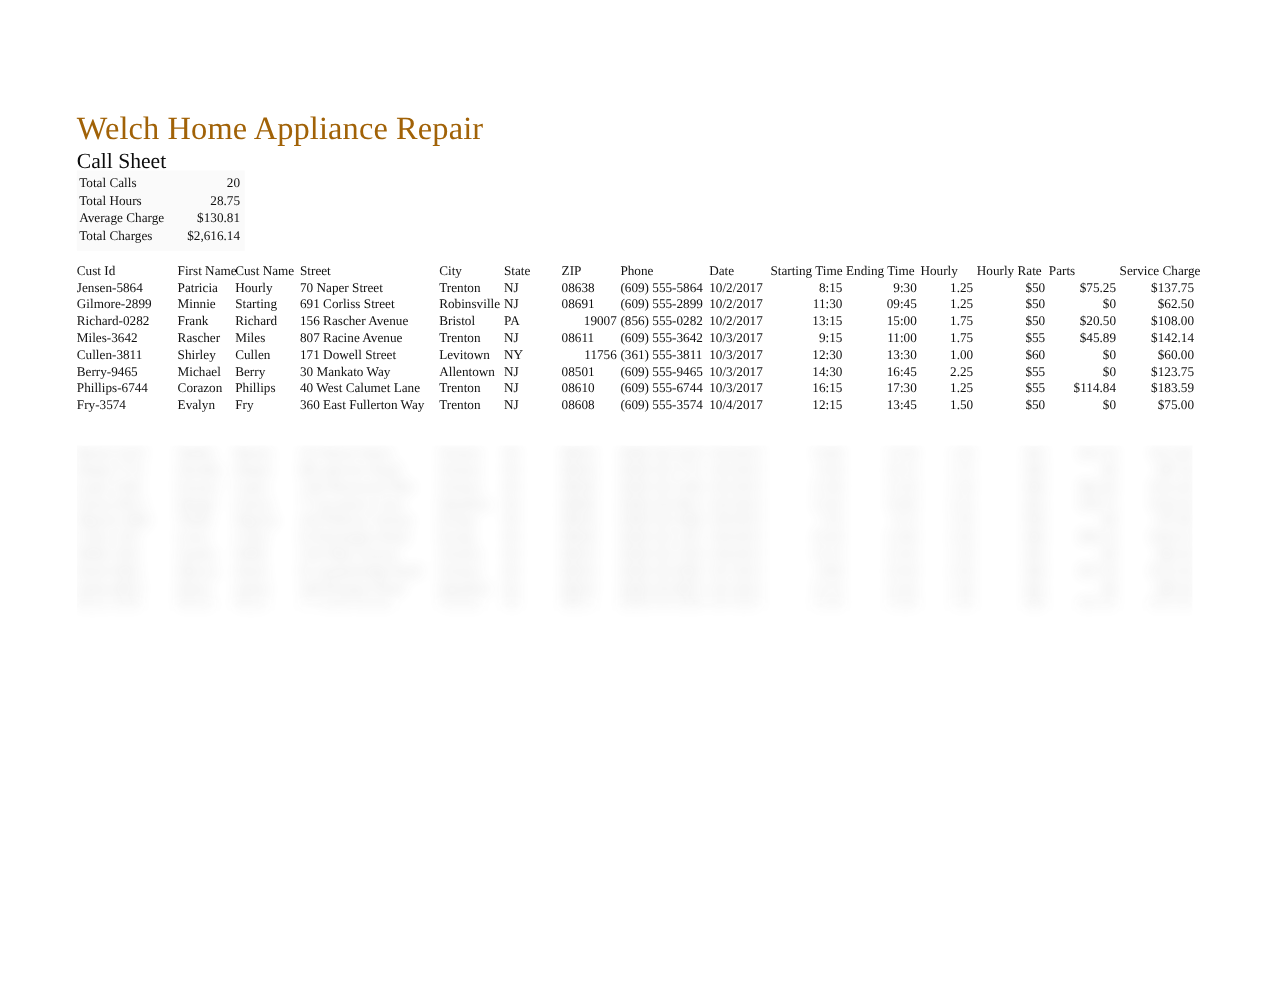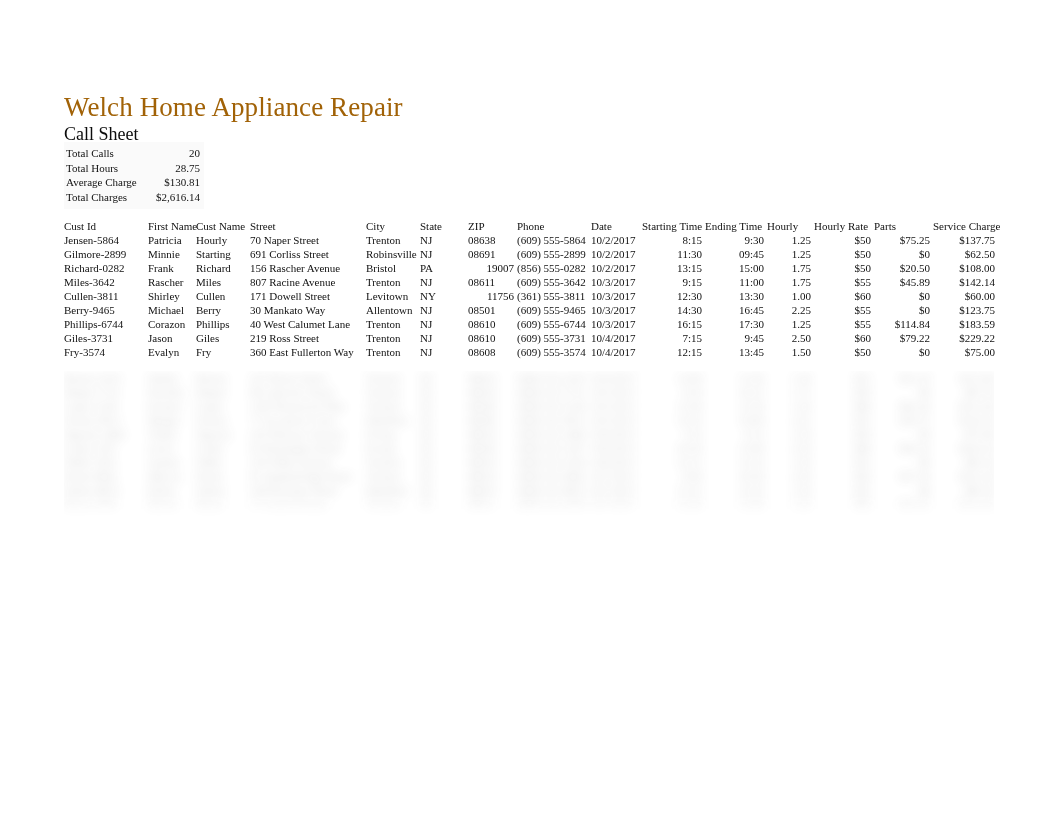--- a/index.html
+++ b/index.html
@@ -329,37 +329,20 @@
           <td class="al-l">(609) 555-6744</td>
           <td class="al-l">10/3/2017</td>
           <td class="al-r">16:15</td>
           <td class="al-r">17:30</td>
           <td class="al-r">1.25</td>
           <td class="al-r">$55</td>
           <td class="al-r">$114.84</td>
           <td class="al-r">$183.59</td>
         </tr>
         <tr>
-          <td class="al-l">Giles-3731</td>
-          <td class="al-l">Jason</td>
-          <td class="al-l">Giles</td>
-          <td class="al-l">219 Ross Street</td>
-          <td class="al-l">Trenton</td>
-          <td class="al-l">NJ</td>
-          <td class="al-l">08610</td>
-          <td class="al-l">(609) 555-3731</td>
-          <td class="al-l">10/4/2017</td>
-          <td class="al-r">7:15</td>
-          <td class="al-r">9:45</td>
-          <td class="al-r">2.50</td>
-          <td class="al-r">$60</td>
-          <td class="al-r">$79.22</td>
-          <td class="al-r">$229.22</td>
-        </tr>
-        <tr>
           <td class="al-l">Fry-3574</td>
           <td class="al-l">Evalyn</td>
           <td class="al-l">Fry</td>
           <td class="al-l">360 East Fullerton Way</td>
           <td class="al-l">Trenton</td>
           <td class="al-l">NJ</td>
           <td class="al-l">08608</td>
           <td class="al-l">(609) 555-3574</td>
           <td class="al-l">10/4/2017</td>
           <td class="al-r">12:15</td>

